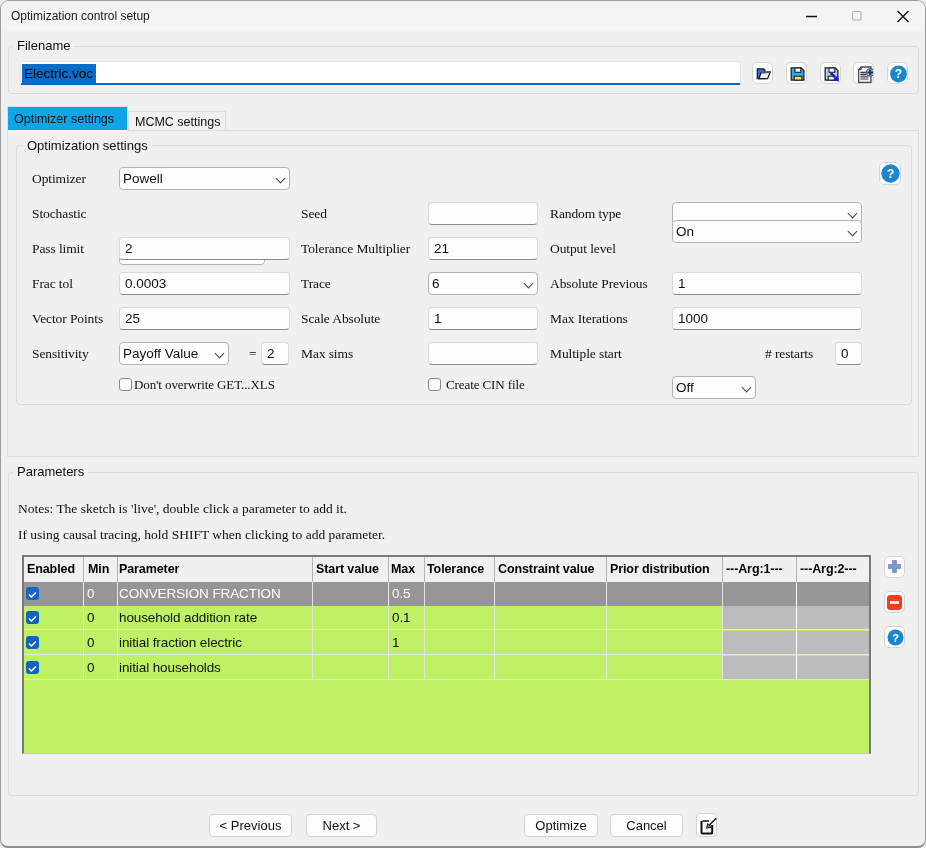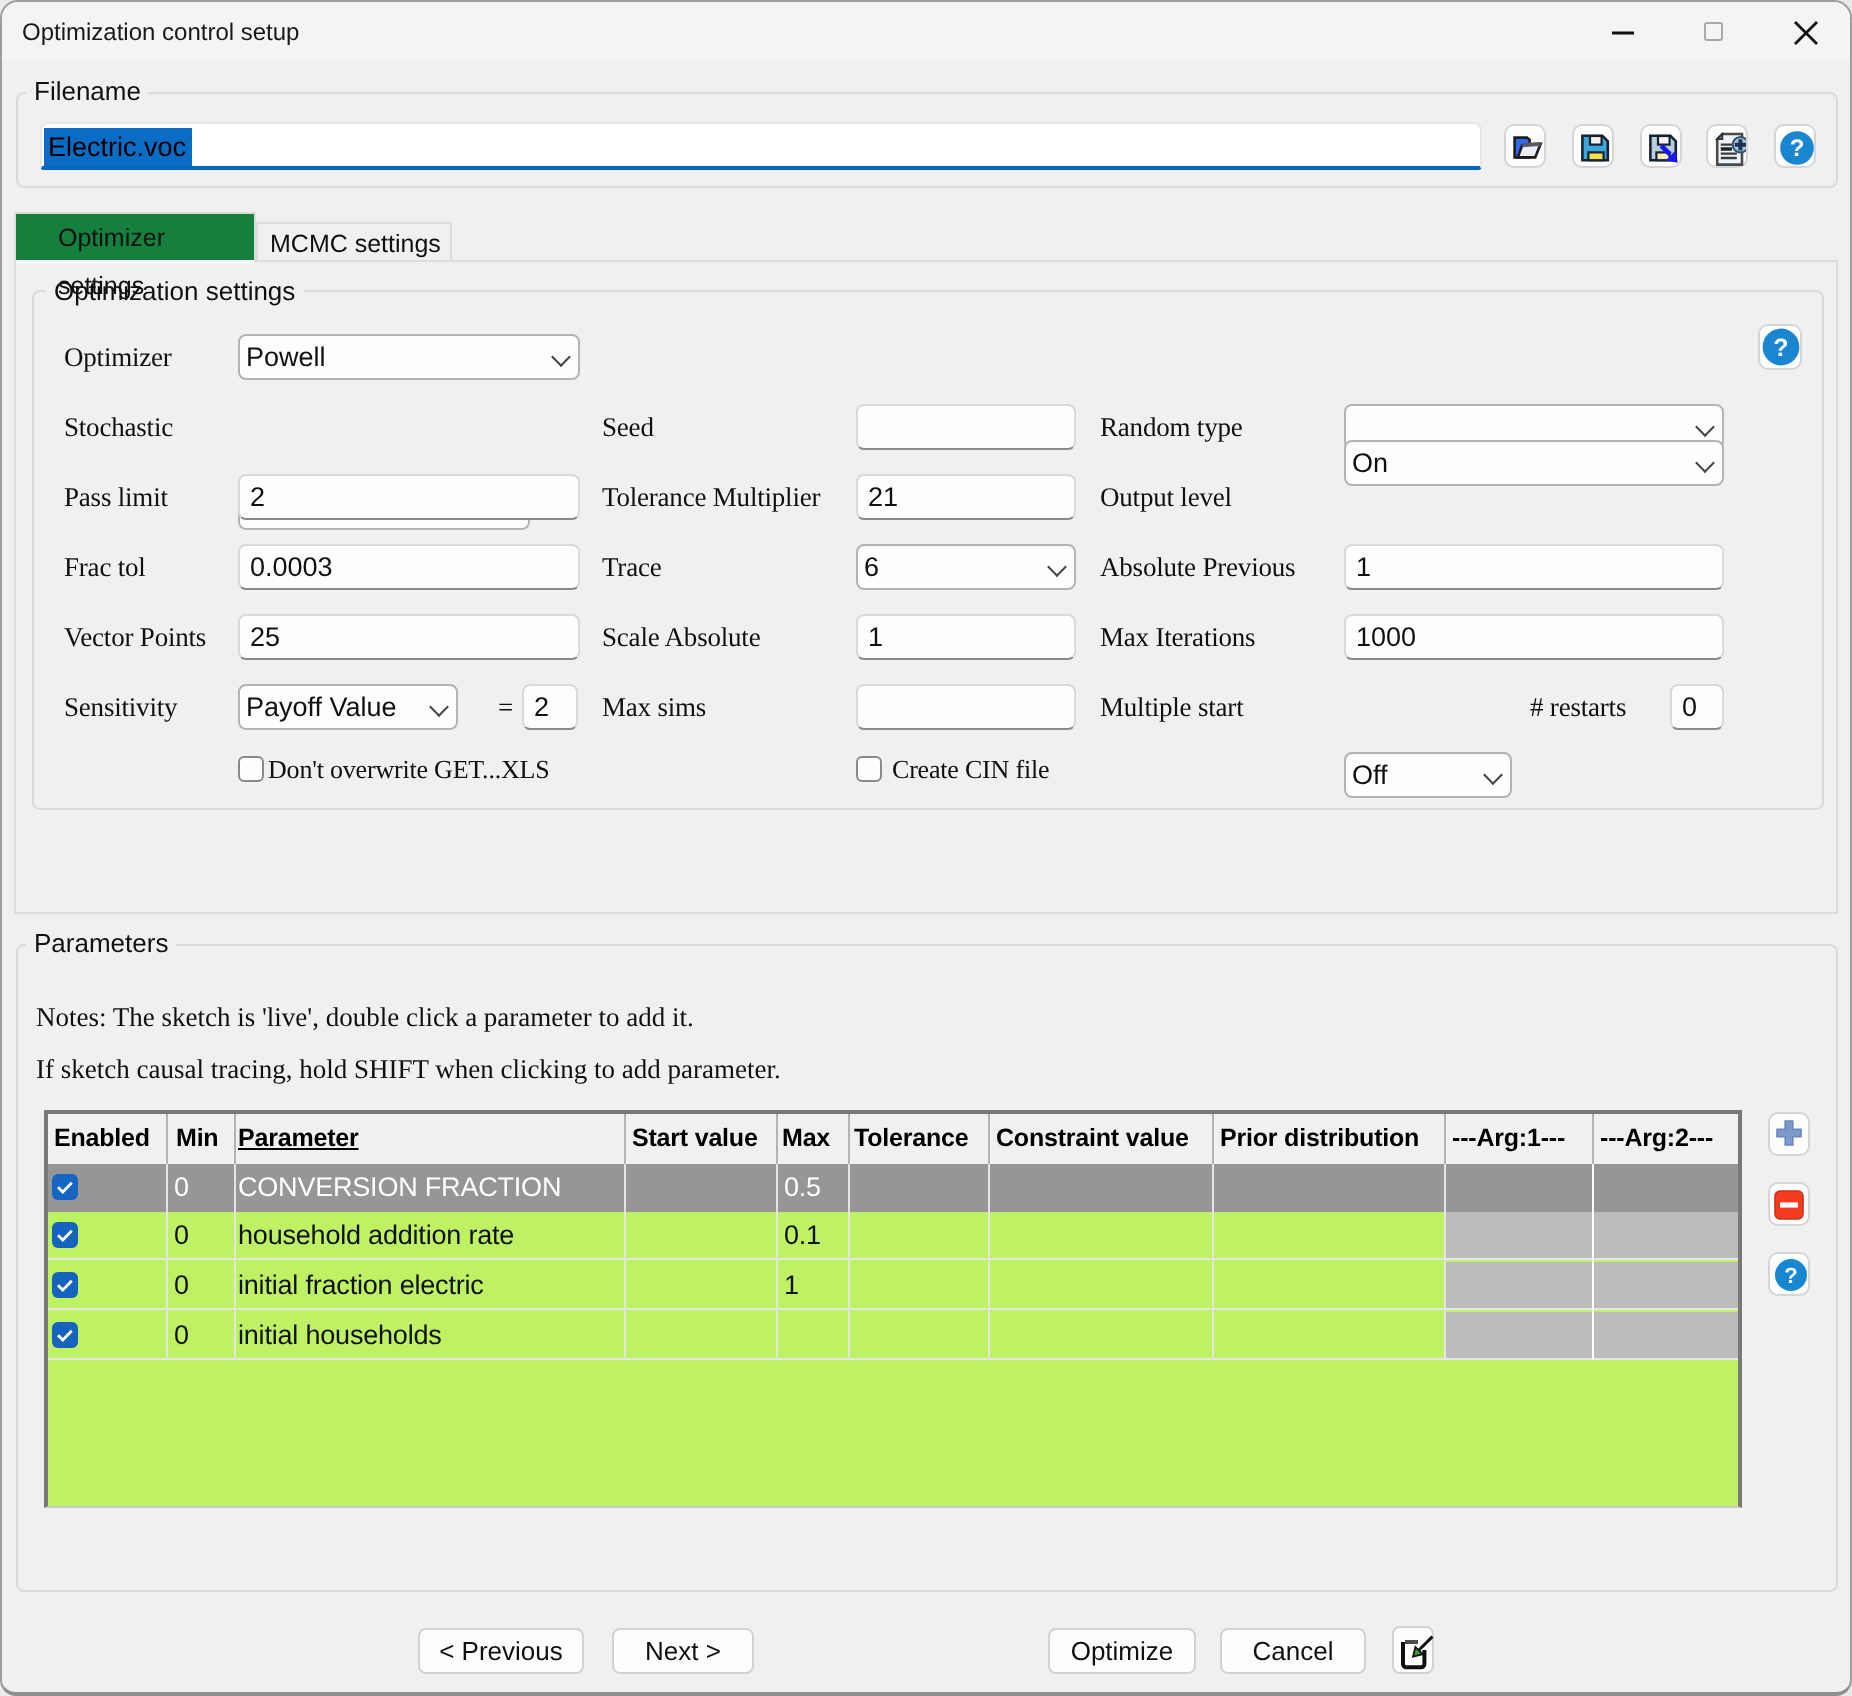--- a/index.html
+++ b/index.html
@@ -17,22 +17,22 @@
   .dd  { position:absolute; height:23px; background:#fdfdfd; border:1px solid #b3b3b3;
          border-radius:4px; font-size:13.5px; line-height:21px; padding-left:3px; color:#101010; white-space:nowrap; }
   .chev { position:absolute; right:5px; top:7px; width:7px; height:7px;
           border-right:1.4px solid #454545; border-bottom:1.4px solid #454545; transform:rotate(45deg); }
   .cb { position:absolute; width:13px; height:13px; background:#fdfdfd; border:1px solid #898989; border-radius:3px; }
   .ibtn { position:absolute; width:21px; height:22px; background:#fdfdfd; border:1px solid #d5d5d5; border-radius:5px; }
   .ibtn svg { position:absolute; left:2px; top:2px; }
   .btn { position:absolute; height:23px; background:#fdfdfd; border:1px solid #d2d2d2; border-radius:4px;
          font-size:13px; color:#101010; text-align:center; line-height:21px; }
   .tab-pane { position:absolute; left:6px; top:129px; width:912px; height:327px; border:1px solid #dcdcdc; background:#f0f0f0; }
-  .tab1 { position:absolute; left:6px; top:105px; width:121px; height:25px; background:#15803d;
-          border:1px solid #dcdcdc; border-bottom:none; font-size:12.5px; color:#101010; line-height:24px; padding-left:21px; z-index:3; }
+  .tab1 { position:absolute; left:6px; top:105px; width:121px; height:25px; background:#0ea5e9;
+          border:1px solid #dcdcdc; border-bottom:none; font-size:12.5px; color:#101010; line-height:24px; padding-left:6px; z-index:3; }
   .tab2 { position:absolute; left:127px; top:110px; width:98px; height:19px; background:#f0f0f0;
           border:1px solid #dcdcdc; border-bottom:none; font-size:12.5px; color:#101010; line-height:20px; padding-left:6px; z-index:2; }
   .tbl { position:absolute; left:21px; top:554px; width:849px; height:199px; background:#bef264;
          border:2px solid #787878; border-bottom:1px solid #c9c9c9; }
   .th { position:absolute; top:0; height:25px; font-size:12.5px; font-weight:bold; letter-spacing:-0.1px; line-height:25px; color:#000; white-space:nowrap; }
   .vsep { position:absolute; top:0; width:1px; height:98px; background:#e4e4e4; }
   .vseph { position:absolute; top:0; width:1px; height:25px; background:#b3b3b3; }
   .row { position:absolute; left:0; width:845px; height:24px; }
   .td { position:absolute; font-size:13.5px; letter-spacing:-0.1px; line-height:24px; color:#101010; white-space:nowrap; }
   .ccb { position:absolute; left:2px; top:5px; width:13px; height:13px; background:#1463bc; border-radius:3px; }
@@ -161,27 +161,27 @@
   <div class="in" style="left:834px; top:341px; width:27px;">0</div>
 
   <div class="cb" style="left:118px; top:377px;"></div>
   <div class="lbl" style="left:133px; top:372px; font-size:13px;">Don't overwrite GET...XLS</div>
   <div class="cb" style="left:427px; top:377px;"></div>
   <div class="lbl" style="left:445px; top:372px; font-size:13px;">Create CIN file</div>
 
   <div class="grp" style="left:7px; top:471px; width:911px; height:324px;"></div>
   <div class="leg" style="left:12px; top:464px;">Parameters</div>
   <div class="lbl" style="left:17px; top:496px; letter-spacing:0;">Notes: The sketch is 'live', double click a parameter to add it.</div>
-  <div class="lbl" style="left:17px; top:522px; letter-spacing:0;">If sketch causal tracing, hold SHIFT when clicking to add parameter.</div>
+  <div class="lbl" style="left:17px; top:522px; letter-spacing:0;">If using causal tracing, hold SHIFT when clicking to add parameter.</div>
 
   <div class="tbl">
     <div class="abs" style="left:0;top:0;width:845px;height:25px;background:#f0f0f0;"></div>
     <div class="th" style="left:3px;">Enabled</div>
     <div class="th" style="left:64px;">Min</div>
-    <div class="th" style="left:95px;text-decoration:underline;">Parameter</div>
+    <div class="th" style="left:95px;">Parameter</div>
     <div class="th" style="left:292px;">Start value</div>
     <div class="th" style="left:367px;">Max</div>
     <div class="th" style="left:403px;">Tolerance</div>
     <div class="th" style="left:474px;">Constraint value</div>
     <div class="th" style="left:586px;">Prior distribution</div>
     <div class="th" style="left:702px;">---Arg:1---</div>
     <div class="th" style="left:776px;">---Arg:2---</div>
 
     <div class="row" style="top:25px; height:24px; background:#969696;">
       <div class="ccb" style="background:#1565c4;"><svg width="13" height="13">

